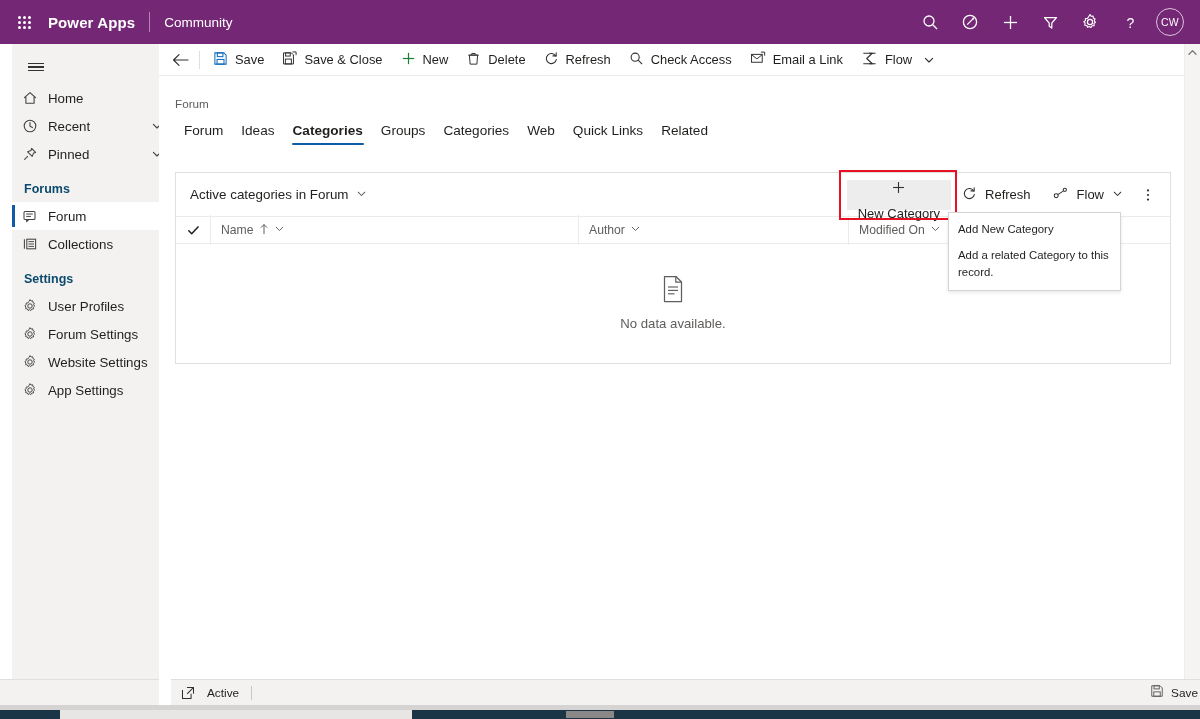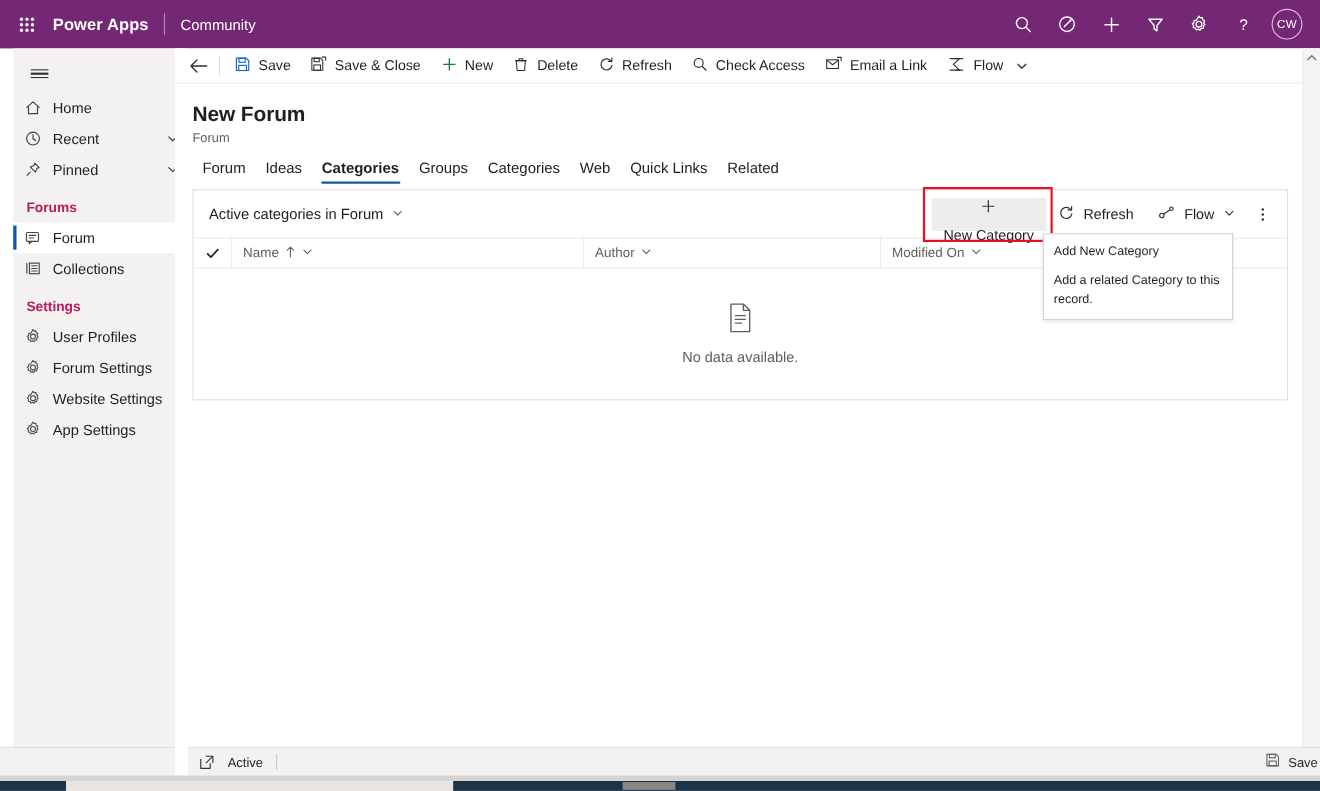--- a/index.html
+++ b/index.html
@@ -43,21 +43,21 @@
   .hamburger { width:44px; height:34px; display:flex; align-items:center; justify-content:center; cursor:pointer; margin-left:2px; }
   .hamburger span { display:block; width:16px; height:1.5px; background:#333; margin:2.2px 0; }
   .nav-item {
     display:flex; align-items:center; height:28px; padding-left:10px; cursor:pointer;
     position:relative; font-size:13.3px; color:#201f1e;
   }
   .nav-icon { width:26px; display:flex; align-items:center; justify-content:flex-start; flex:0 0 26px; }
   .nav-label { flex:1; white-space:nowrap; }
   .nav-chev { width:26px; display:flex; align-items:center; justify-content:center; }
   .nav-group {
-    font-size:12.5px; font-weight:700; color:#be185d;
+    font-size:12.5px; font-weight:700; color:#0c4a6e;
     padding:14px 0 6px 12px;
   }
   .nav-item.selected { background:#ffffff; }
   .nav-item.selected::before {
     content:""; position:absolute; left:0; top:3px; bottom:3px; width:3px; background:#0f5ba8;
   }
 
   
   .main { position:absolute; left:159px; top:44px; width:1041px; height:649px; background:#fff; }
 
@@ -109,21 +109,21 @@
     height:28px; display:flex; align-items:center;
     border-top:1px solid #edebe9; border-bottom:1px solid #edebe9;
     font-size:12.2px; color:#605e5c;
   }
   .col-check { width:34px; display:flex; align-items:center; justify-content:center; }
   .col {
     display:flex; align-items:center; gap:5px; height:30px;
     border-left:1px solid #edebe9; padding-left:10px; cursor:pointer;
   }
   .col.c-name { width:320px; }
-  .col.c-author { width:270px; }
+  .col.c-author { width:270px;margin-left:48px; }
   .col.c-modified { width:270px; }
 
   .sg-empty {
     height:118px; display:flex; flex-direction:column; align-items:center; justify-content:center; gap:9px;
   }
   .sg-empty-txt { font-size:13.2px; color:#605e5c; }
 
   
   .tooltip {
     position:absolute; left:789px; top:168px; width:173px;
@@ -438,21 +438,20 @@
       </div>
 
       <div class="cmd-chev">
         <svg width="12" height="12" viewBox="0 0 12 12">
             <path d="M2.4 4.4 L6 8 L9.6 4.4" fill="none" stroke="#323130" stroke-width="1.15" stroke-linecap="round" stroke-linejoin="round"></path>
           </svg>
       </div>
     </div>
 
     <div class="record-head">
-      <div class="record-title">New Forum</div>
       <div class="record-sub">Forum</div>
     </div>
 
     <div class="tabs">
       <div class="tab">Forum</div>
       <div class="tab">Ideas</div>
       <div class="tab active">Categories</div>
       <div class="tab">Groups</div>
       <div class="tab">Categories</div>
       <div class="tab">Web</div>

